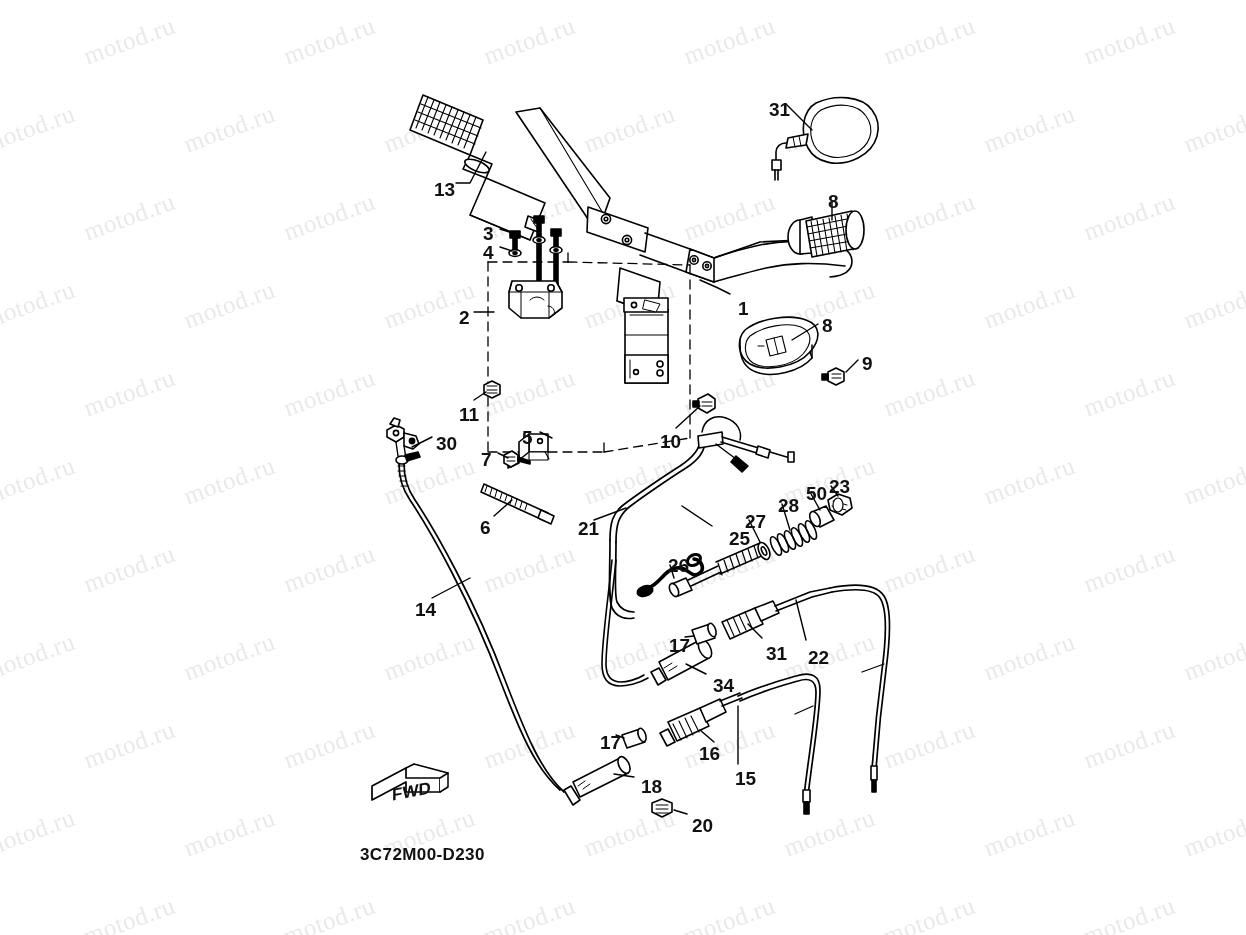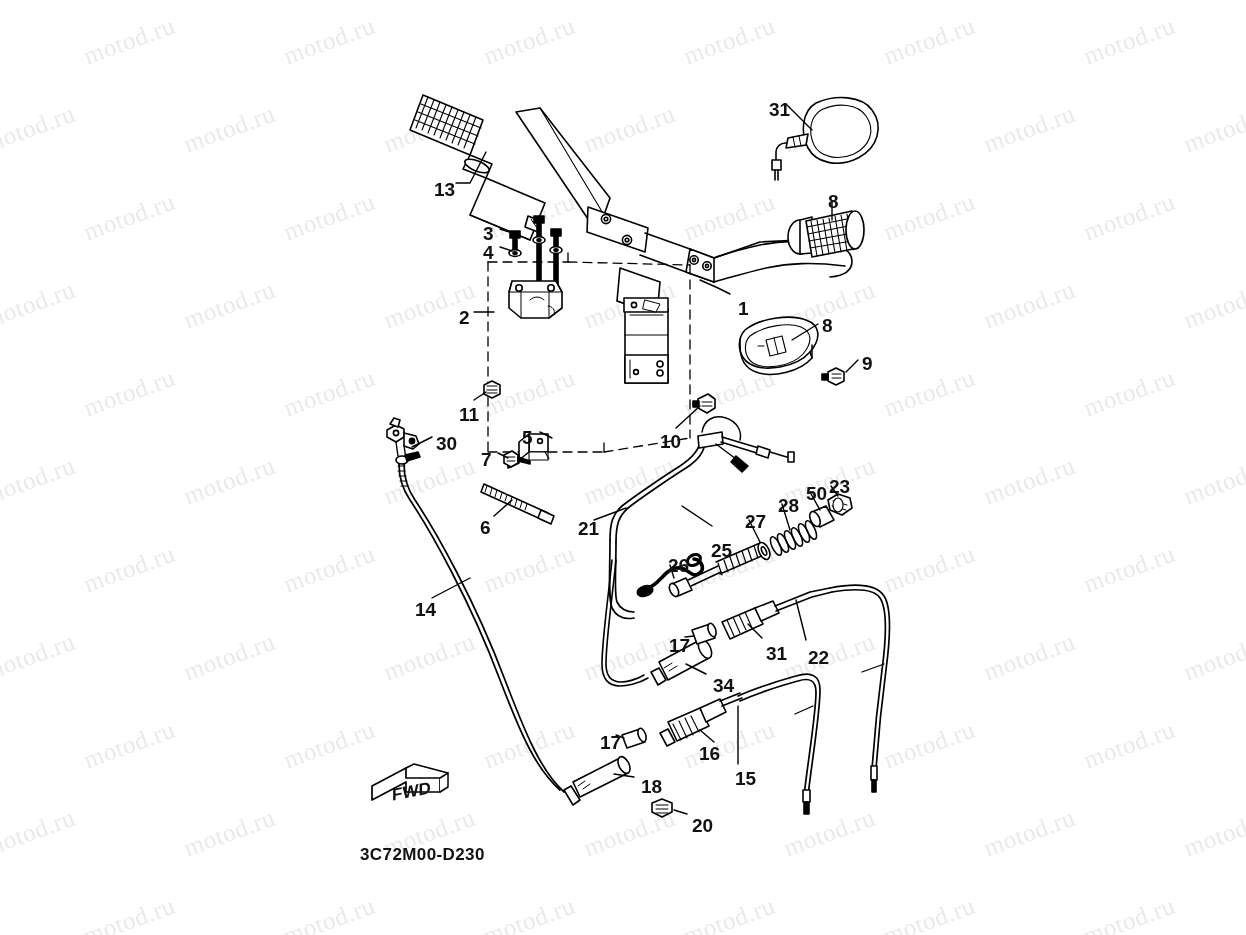--- a/index.html
+++ b/index.html
@@ -586,21 +586,21 @@
       <div class="callout" style="left: 699px; top: 744px;">16</div>
       <div class="callout" style="left: 600px; top: 733px;">17</div>
       <div class="callout" style="left: 669px; top: 636px;">17</div>
       <div class="callout" style="left: 641px; top: 777px;">18</div>
       <div class="callout" style="left: 692px; top: 816px;">20</div>
       <div class="callout" style="left: 436px; top: 434px;">30</div>
       <div class="callout" style="left: 578px; top: 519px; text-align: right;">21</div>
       <div class="callout" style="left: 808px; top: 648px;">22</div>
       <div class="callout" style="left: 766px; top: 644px;">31</div>
       <div class="callout" style="left: 713px; top: 676px;">34</div>
-      <div class="callout" style="left: 711px; top: 529px; margin-top: 12px;">25</div>
+      <div class="callout" style="left: 729px; top: 529px;">25</div>
       <div class="callout" style="left: 668px; top: 556px;">26</div>
       <div class="callout" style="left: 745px; top: 512px;">27</div>
       <div class="callout" style="left: 778px; top: 496px;">28</div>
       <div class="callout" style="left: 829px; top: 477px;">23</div>
       <div class="callout" style="left: 806px; top: 484px;">50</div>
       <div class="callout" style="left: 769px; top: 100px;">31</div>
     </div>
 
   <div class="fwdtext">FWD</div>
 

